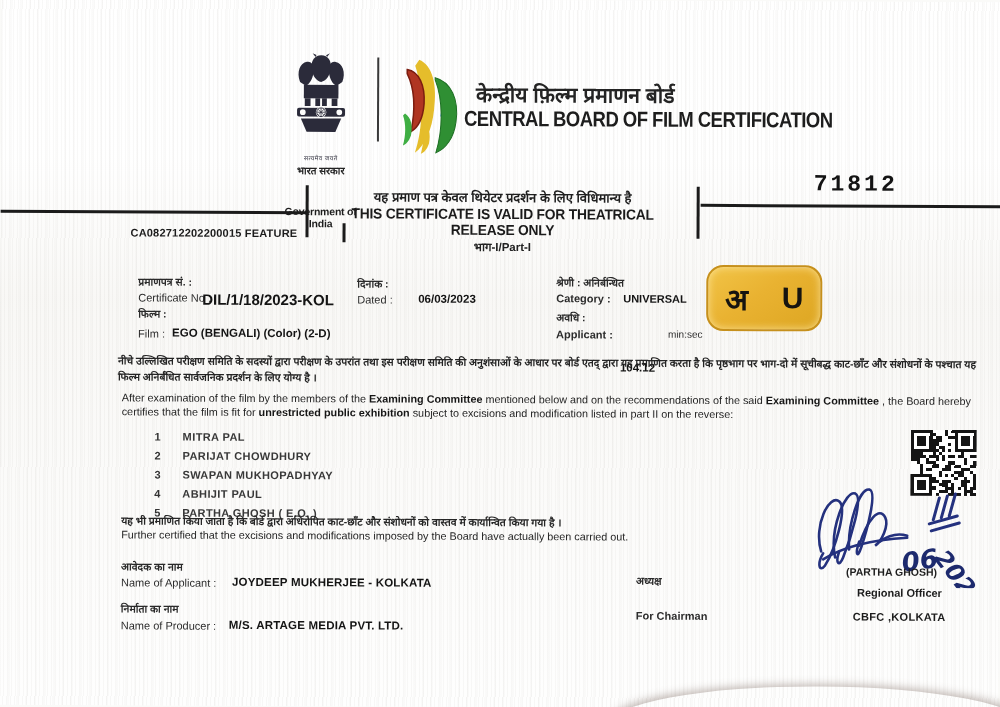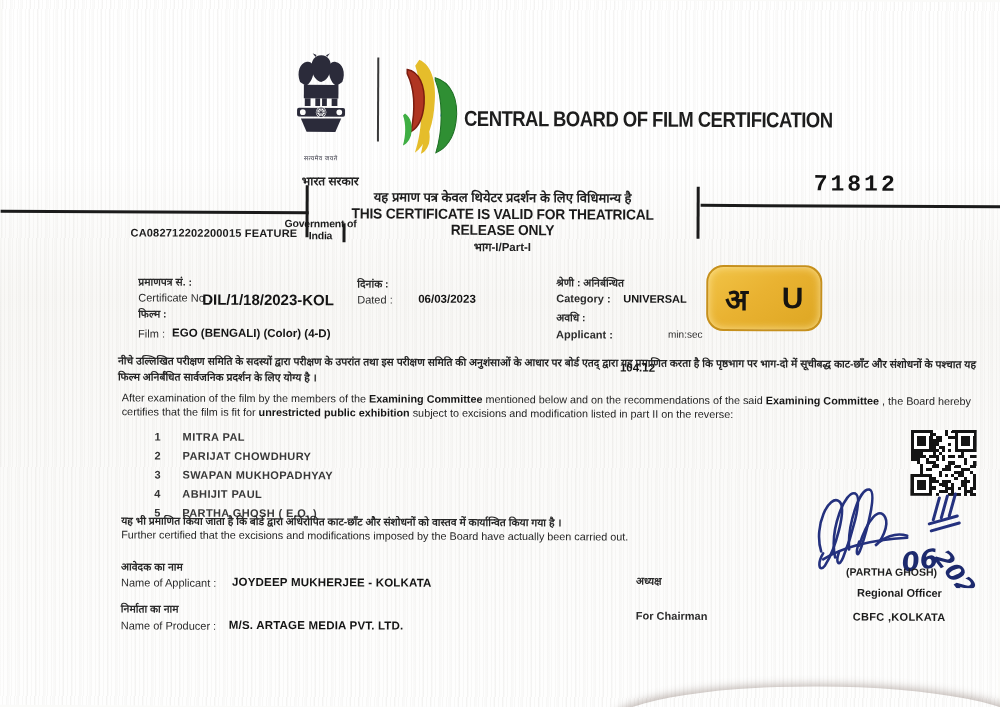--- a/index.html
+++ b/index.html
@@ -22,21 +22,21 @@
   .sheet::after { 
     content:""; position:absolute; right:-30px; bottom:-58px; width:420px; height:80px;
     border-radius:50%; box-shadow:0 -6px 8px -4px rgba(120,100,90,0.45);
   }
 
   .abs { position:absolute; }
 
   
   .emblem-wrap { left:282px; top:54px; width:76px; text-align:center; }
   .emblem-motto { font-size:6px; letter-spacing:0.5px; color:#2a2a38; margin-top:1px; }
-  .emblem-l1 { font-size:12px; font-weight:bold; color:#222; margin-top:10px;text-align:right; }
+  .emblem-l1 { font-size:10px; font-weight:bold; color:#222; margin-top:1px; }
   .emblem-l2 { font-size:10.5px; font-weight:bold; color:#1d1d1d; letter-spacing:-0.2px;margin-top:28px; }
   .vsep { left:376px; top:58px; width:2px; height:84px; background:#3a3a3a; }
   .logo-wrap { left:392px; top:56px; width:76px; height:100px; }
   .board-hi { left:475px; top:80px; font-size:21px; font-weight:bold; color:#242424; }
   .board-en { left:463px; top:107px; font-size:21.5px; font-weight:bold; color:#1d1d1d;
               letter-spacing:-0.6px; transform:scaleX(0.86); transform-origin:left center; white-space:nowrap; }
   .serial { left:813px; top:170px; font-family:"Liberation Mono", monospace; font-weight:bold;
             font-size:23px; letter-spacing:3px; color:#141414; }
 
   
@@ -151,20 +151,21 @@
       <path d="M46,26 C54,28 58,36 57,46 C56,54 52,59 47,61 C50,50 50,36 46,28 Z" fill="#5b9bd5"></path>
 
       <path d="M42,22 C58,26 66,44 63,66 C61,82 53,93 43,97 C50,74 50,44 42,24 Z" fill="#2f8f33" stroke="#1e6f24" stroke-width="1"></path>
 
       <path d="M12,58 C18,62 20,70 18,80 C16,86 13,89 10,90 C13,80 13,68 10,60 Z" fill="#3fae43"></path>
 
       <path d="M30,66 C36,70 38,78 36,88 C34,94 31,97 28,98 C31,88 31,74 28,68 Z" fill="#e5bd2b"></path>
     </svg>
   </div>
 
+  <div class="abs board-hi">केन्द्रीय फ़िल्म प्रमाणन बोर्ड</div>
   <div class="abs board-en">CENTRAL BOARD OF FILM CERTIFICATION</div>
   <div class="abs serial">71812</div>
 
   <div class="abs rule-left"></div>
   <div class="abs rule-right"></div>
   <div class="abs vbox">
     <div class="vbox-hi">यह प्रमाण पत्र केवल थियेटर प्रदर्शन के लिए विधिमान्य है</div>
     <div class="vbox-en">THIS CERTIFICATE IS VALID FOR THEATRICAL RELEASE ONLY</div>
     <div class="vbox-part">भाग-I/Part-I</div>
   </div>
@@ -174,21 +175,21 @@
   <div class="abs hi-sm cert-hi">प्रमाणपत्र सं.  :</div>
   <div class="abs en-lb cert-en">Certificate No :</div>
   <div class="abs val cert-no">DIL/1/18/2023-KOL</div>
 
   <div class="abs hi-sm dated-hi">दिनांक :</div>
   <div class="abs en-lb dated-en">Dated   :</div>
   <div class="abs val dated-v">06/03/2023</div>
 
   <div class="abs hi-sm film-hi">फिल्म :</div>
   <div class="abs en-lb film-en">Film :</div>
-  <div class="abs val film-v">EGO  (BENGALI) (Color) (4-D)</div>
+  <div class="abs val film-v">EGO  (BENGALI) (Color) (2-D)</div>
 
   <div class="abs hi-sm cat-hi">श्रेणी :  अनिर्बन्धित</div>
   <div class="abs en-lb cat-en">Category  :</div>
   <div class="abs val cat-v">UNIVERSAL</div>
 
   <div class="abs hi-sm dur-hi">अवधि  :</div>
   <div class="abs en-lb dur-en">Applicant   :</div>
   <div class="abs val dur-v">104.12</div>
   <div class="abs dur-u">min:sec</div>
 

